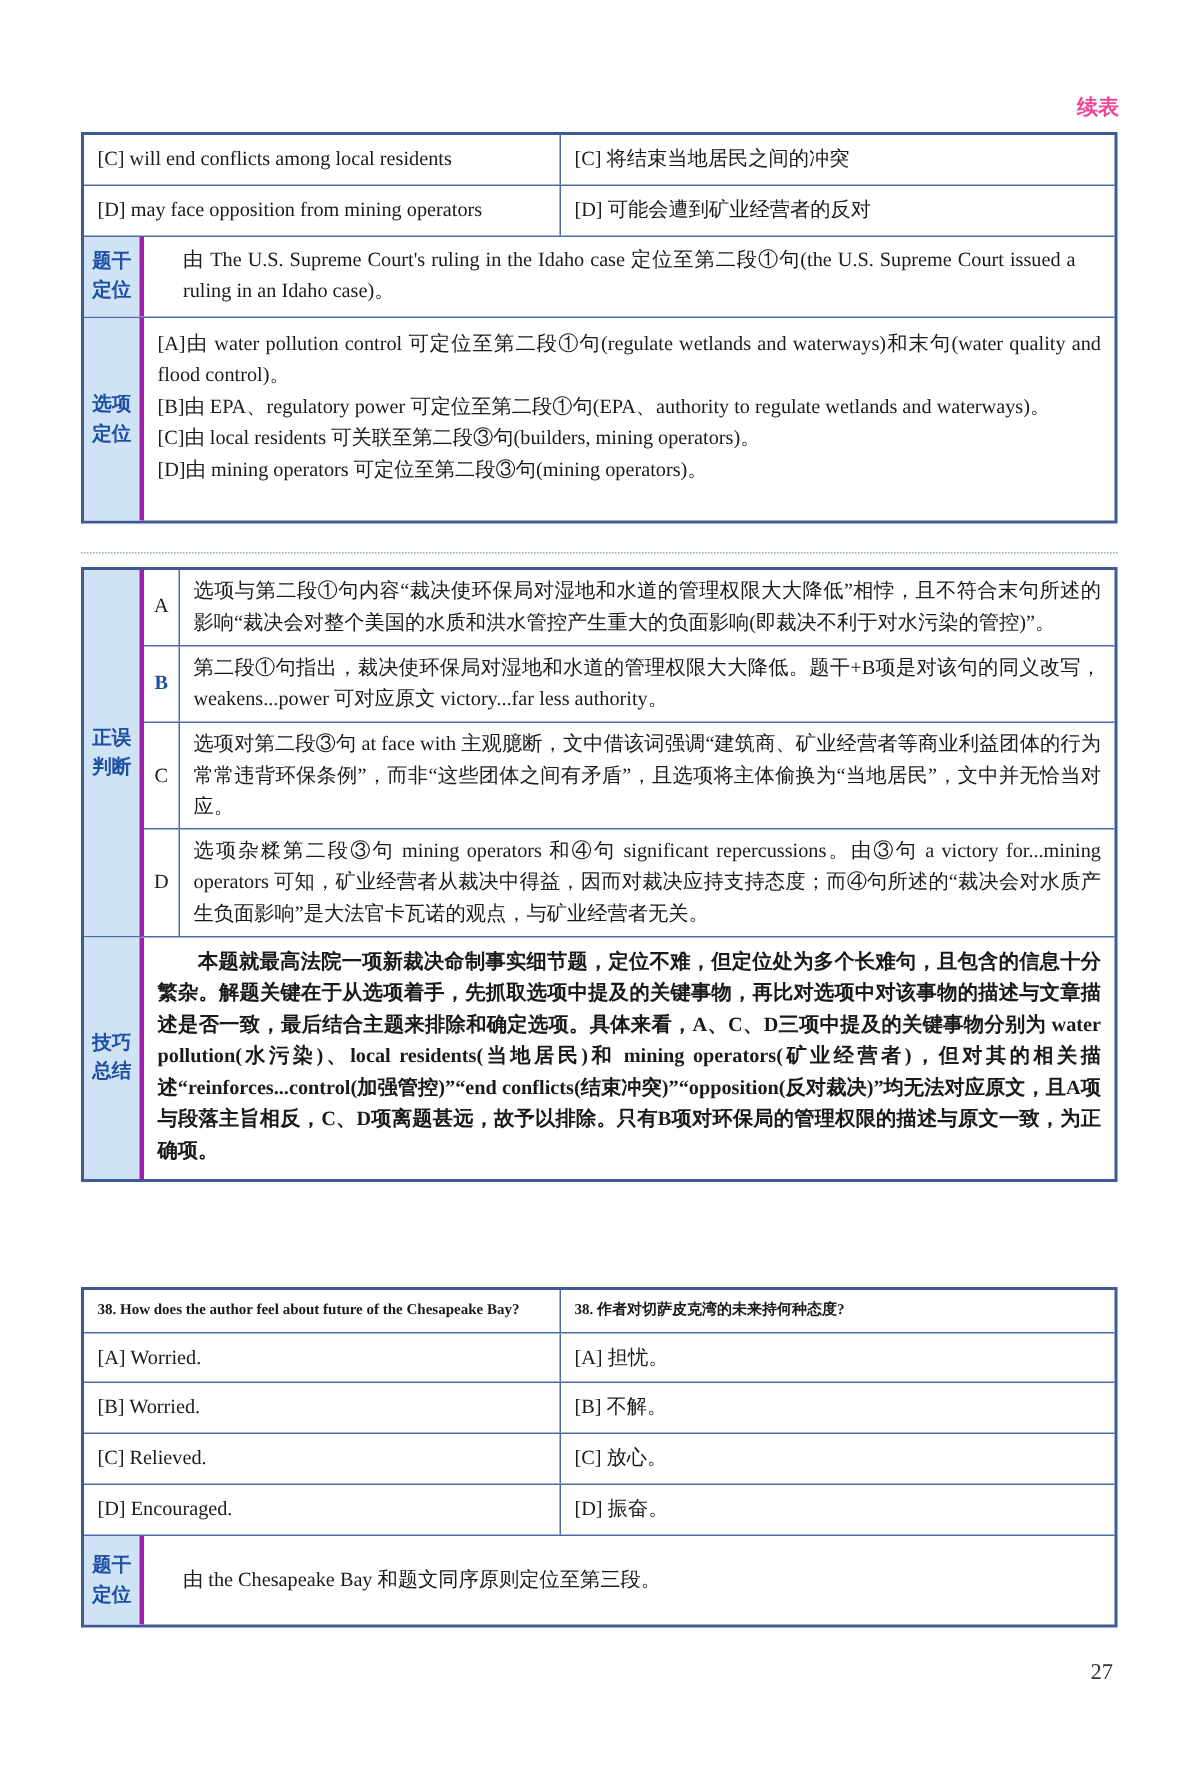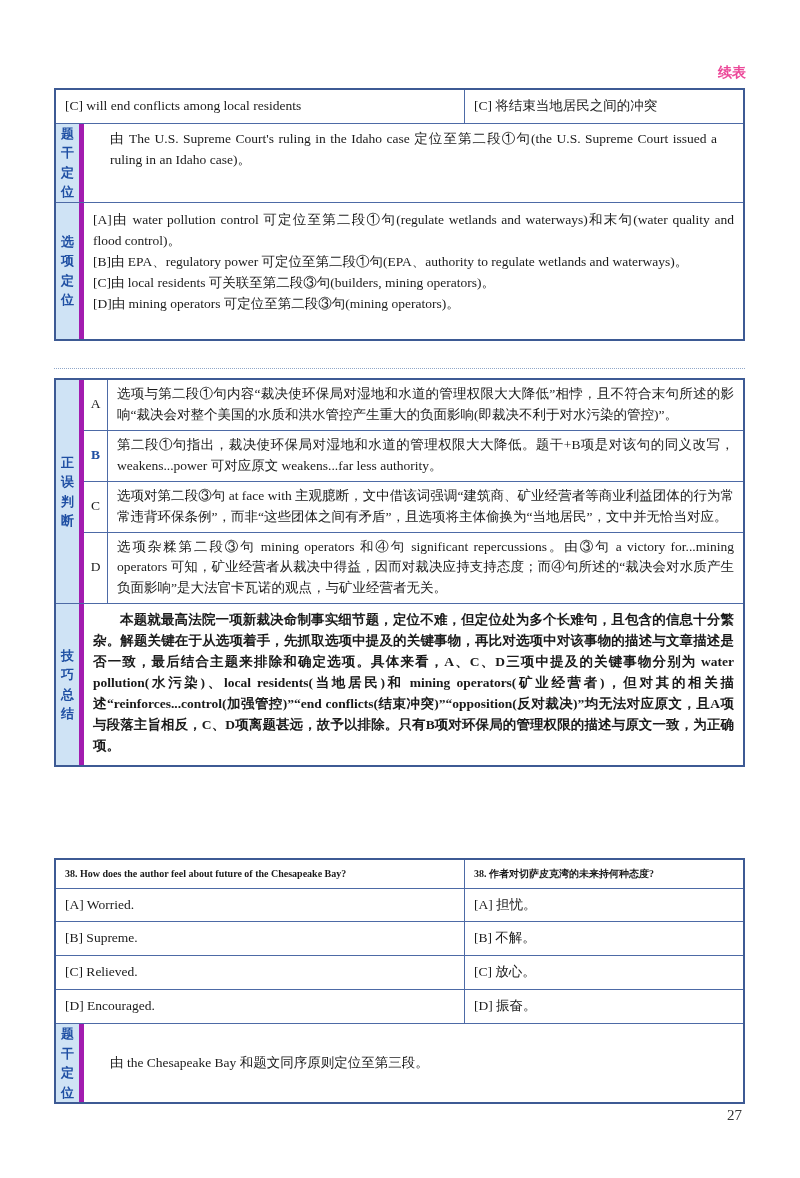--- a/index.html
+++ b/index.html
@@ -18,31 +18,31 @@
     font-weight: bold; font-size: 14px; color: #ec4899;
   }
   .block {
     position: absolute; left: 54px; width: 691px;
     border: 2px solid #3d5a94;
     border-collapse: collapse;
   }
   .row { display: flex; border-top: 1px solid #4d6aa6; }
   .row:first-child { border-top: none; }
   .cell { padding: 6px 9px; }
-  .half-l { width: 409px; border-right: 1px solid #4d6aa6; }
+  .half-l { width: 318px; border-right: 1px solid #4d6aa6; }
   .half-r { flex: 1; }
   .side {
-    width: 28px; flex: none;
+    width: 40px; flex: none;
     background: #cfe3f5;
     color: #1f4fa3;
     font-family: "DejaVu Sans", sans-serif;
     font-weight: bold; font-size: 13px;
     display: flex; align-items: center; justify-content: center;
     text-align: center; line-height: 1.5;
-    border-right: 5px solid #a21caf;
+    border-right: 3px solid #a21caf;
     padding: 0 4px;
   }
   .content { flex: 1; padding: 5px 26px; text-align: justify; }
   .sub-rows { flex: 1; display: flex; flex-direction: column; }
   .sub-row { display: flex; border-top: 1px solid #4d6aa6; }
   .sub-row:first-child { border-top: none; }
   .letter {
     width: 24px; flex: none;
     border-right: 1px solid #4d6aa6;
     display: flex; align-items: center; justify-content: center;
@@ -64,20 +64,24 @@
 </head>
 <body>
 
 <div class="continued">续表</div>
 
 <div class="block" style="top:88px;">
   <div class="row">
     <div class="cell half-l">[C] will end conflicts among local residents</div>
     <div class="cell half-r">[C] 将结束当地居民之间的冲突</div>
   </div>
+  <div class="row">
+    <div class="cell half-l">[D] may face opposition from mining operators</div>
+    <div class="cell half-r">[D] 可能会遭到矿业经营者的反对</div>
+  </div>
   <div class="row" style="min-height:54px;">
     <div class="side">
       <span><span>题干</span><br><span>定位</span></span>
     </div>
     <div class="content">由 The U.S. Supreme Court's ruling in the Idaho case 定位至第二段①句(the U.S. Supreme Court issued a ruling in an Idaho case)。</div>
   </div>
   <div class="row">
     <div class="side">
       <span><span>选项</span><br><span>定位</span></span>
     </div>
@@ -97,21 +101,21 @@
     <div class="side">
       <span><span>正误</span><br><span>判断</span></span>
     </div>
     <div class="sub-rows">
       <div class="sub-row">
         <div class="letter">A</div>
         <div class="sub-text">选项与第二段①句内容“裁决使环保局对湿地和水道的管理权限大大降低”相悖，且不符合末句所述的影响“裁决会对整个美国的水质和洪水管控产生重大的负面影响(即裁决不利于对水污染的管控)”。</div>
       </div>
       <div class="sub-row">
         <div class="letter correct">B</div>
-        <div class="sub-text">第二段①句指出，裁决使环保局对湿地和水道的管理权限大大降低。题干+B项是对该句的同义改写，weakens...power 可对应原文 weakens...far less authority。</div>
+        <div class="sub-text">第二段①句指出，裁决使环保局对湿地和水道的管理权限大大降低。题干+B项是对该句的同义改写，weakens...power 可对应原文 victory...far less authority。</div>
       </div>
       <div class="sub-row">
         <div class="letter">C</div>
         <div class="sub-text">选项对第二段③句 at face with 主观臆断，文中借该词强调“建筑商、矿业经营者等商业利益团体的行为常常违背环保条例”，而非“这些团体之间有矛盾”，且选项将主体偷换为“当地居民”，文中并无恰当对应。</div>
       </div>
       <div class="sub-row">
         <div class="letter">D</div>
         <div class="sub-text">选项杂糅第二段③句 mining operators 和④句 significant repercussions。由③句 a victory for...mining operators 可知，矿业经营者从裁决中得益，因而对裁决应持支持态度；而④句所述的“裁决会对水质产生负面影响”是大法官卡瓦诺的观点，与矿业经营者无关。</div>
       </div>
     </div>
@@ -127,21 +131,21 @@
 <div class="block" style="top:858px;">
   <div class="row">
     <div class="cell half-l q-head">38. How does the author feel about future of the Chesapeake Bay?</div>
     <div class="cell half-r q-head">38. 作者对切萨皮克湾的未来持何种态度?</div>
   </div>
   <div class="row">
     <div class="cell half-l">[A] Worried.</div>
     <div class="cell half-r">[A] 担忧。</div>
   </div>
   <div class="row">
-    <div class="cell half-l">[B] Supreme.</div>
+    <div class="cell half-l">[B] Worried.</div>
     <div class="cell half-r">[B] 不解。</div>
   </div>
   <div class="row">
     <div class="cell half-l">[C] Relieved.</div>
     <div class="cell half-r">[C] 放心。</div>
   </div>
   <div class="row">
     <div class="cell half-l">[D] Encouraged.</div>
     <div class="cell half-r">[D] 振奋。</div>
   </div>

